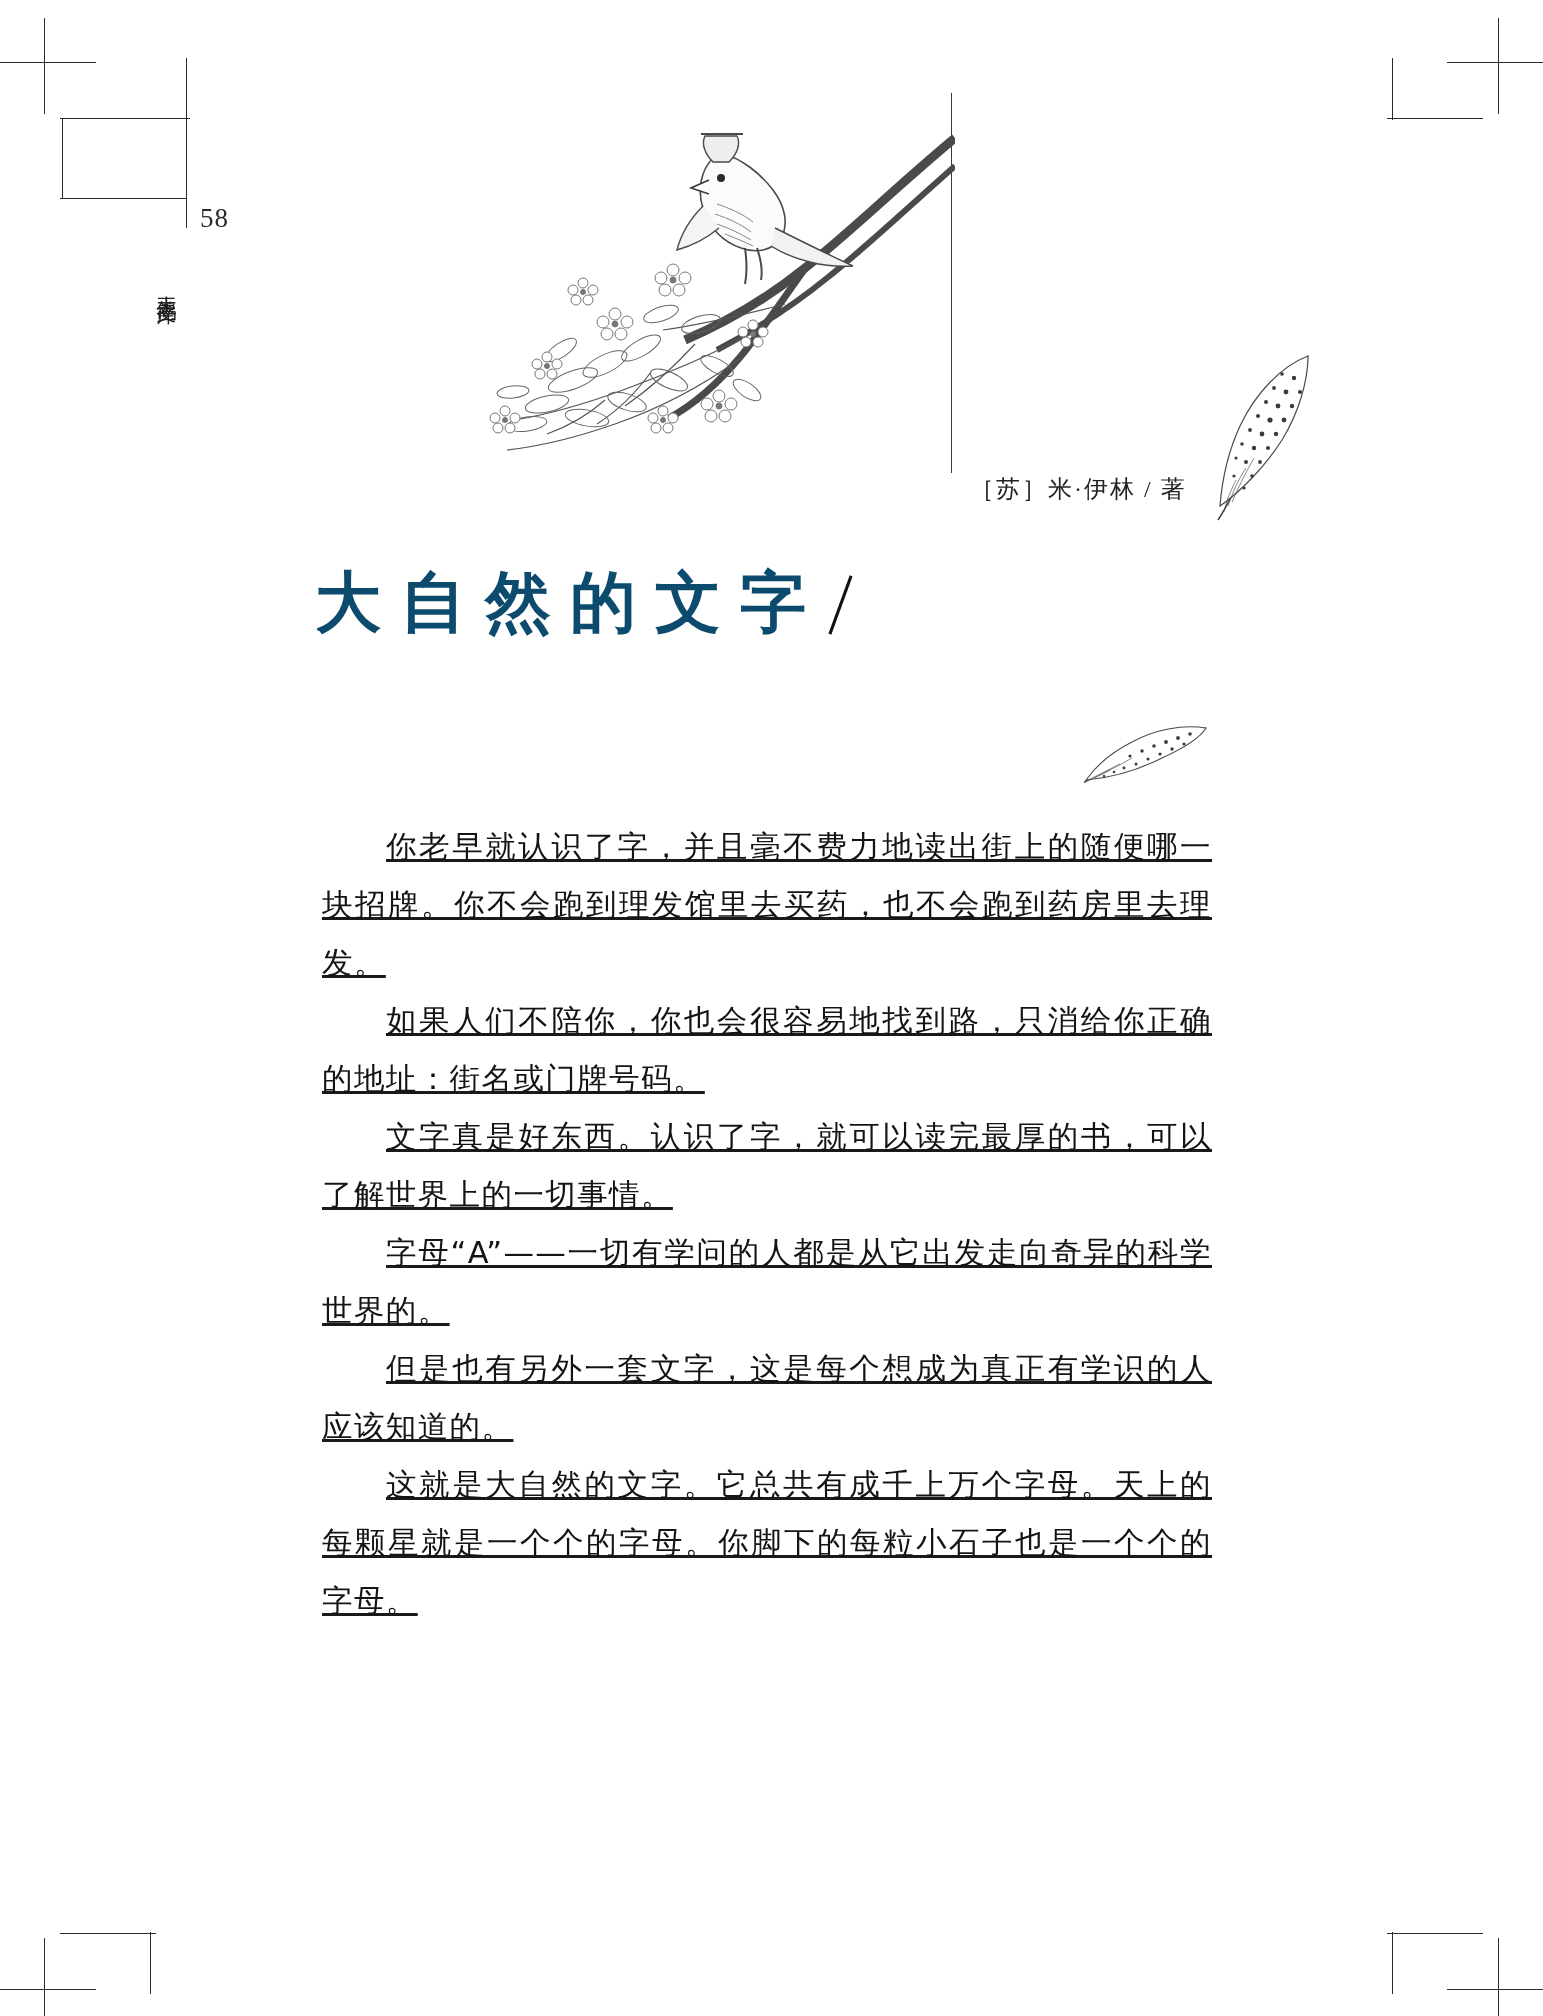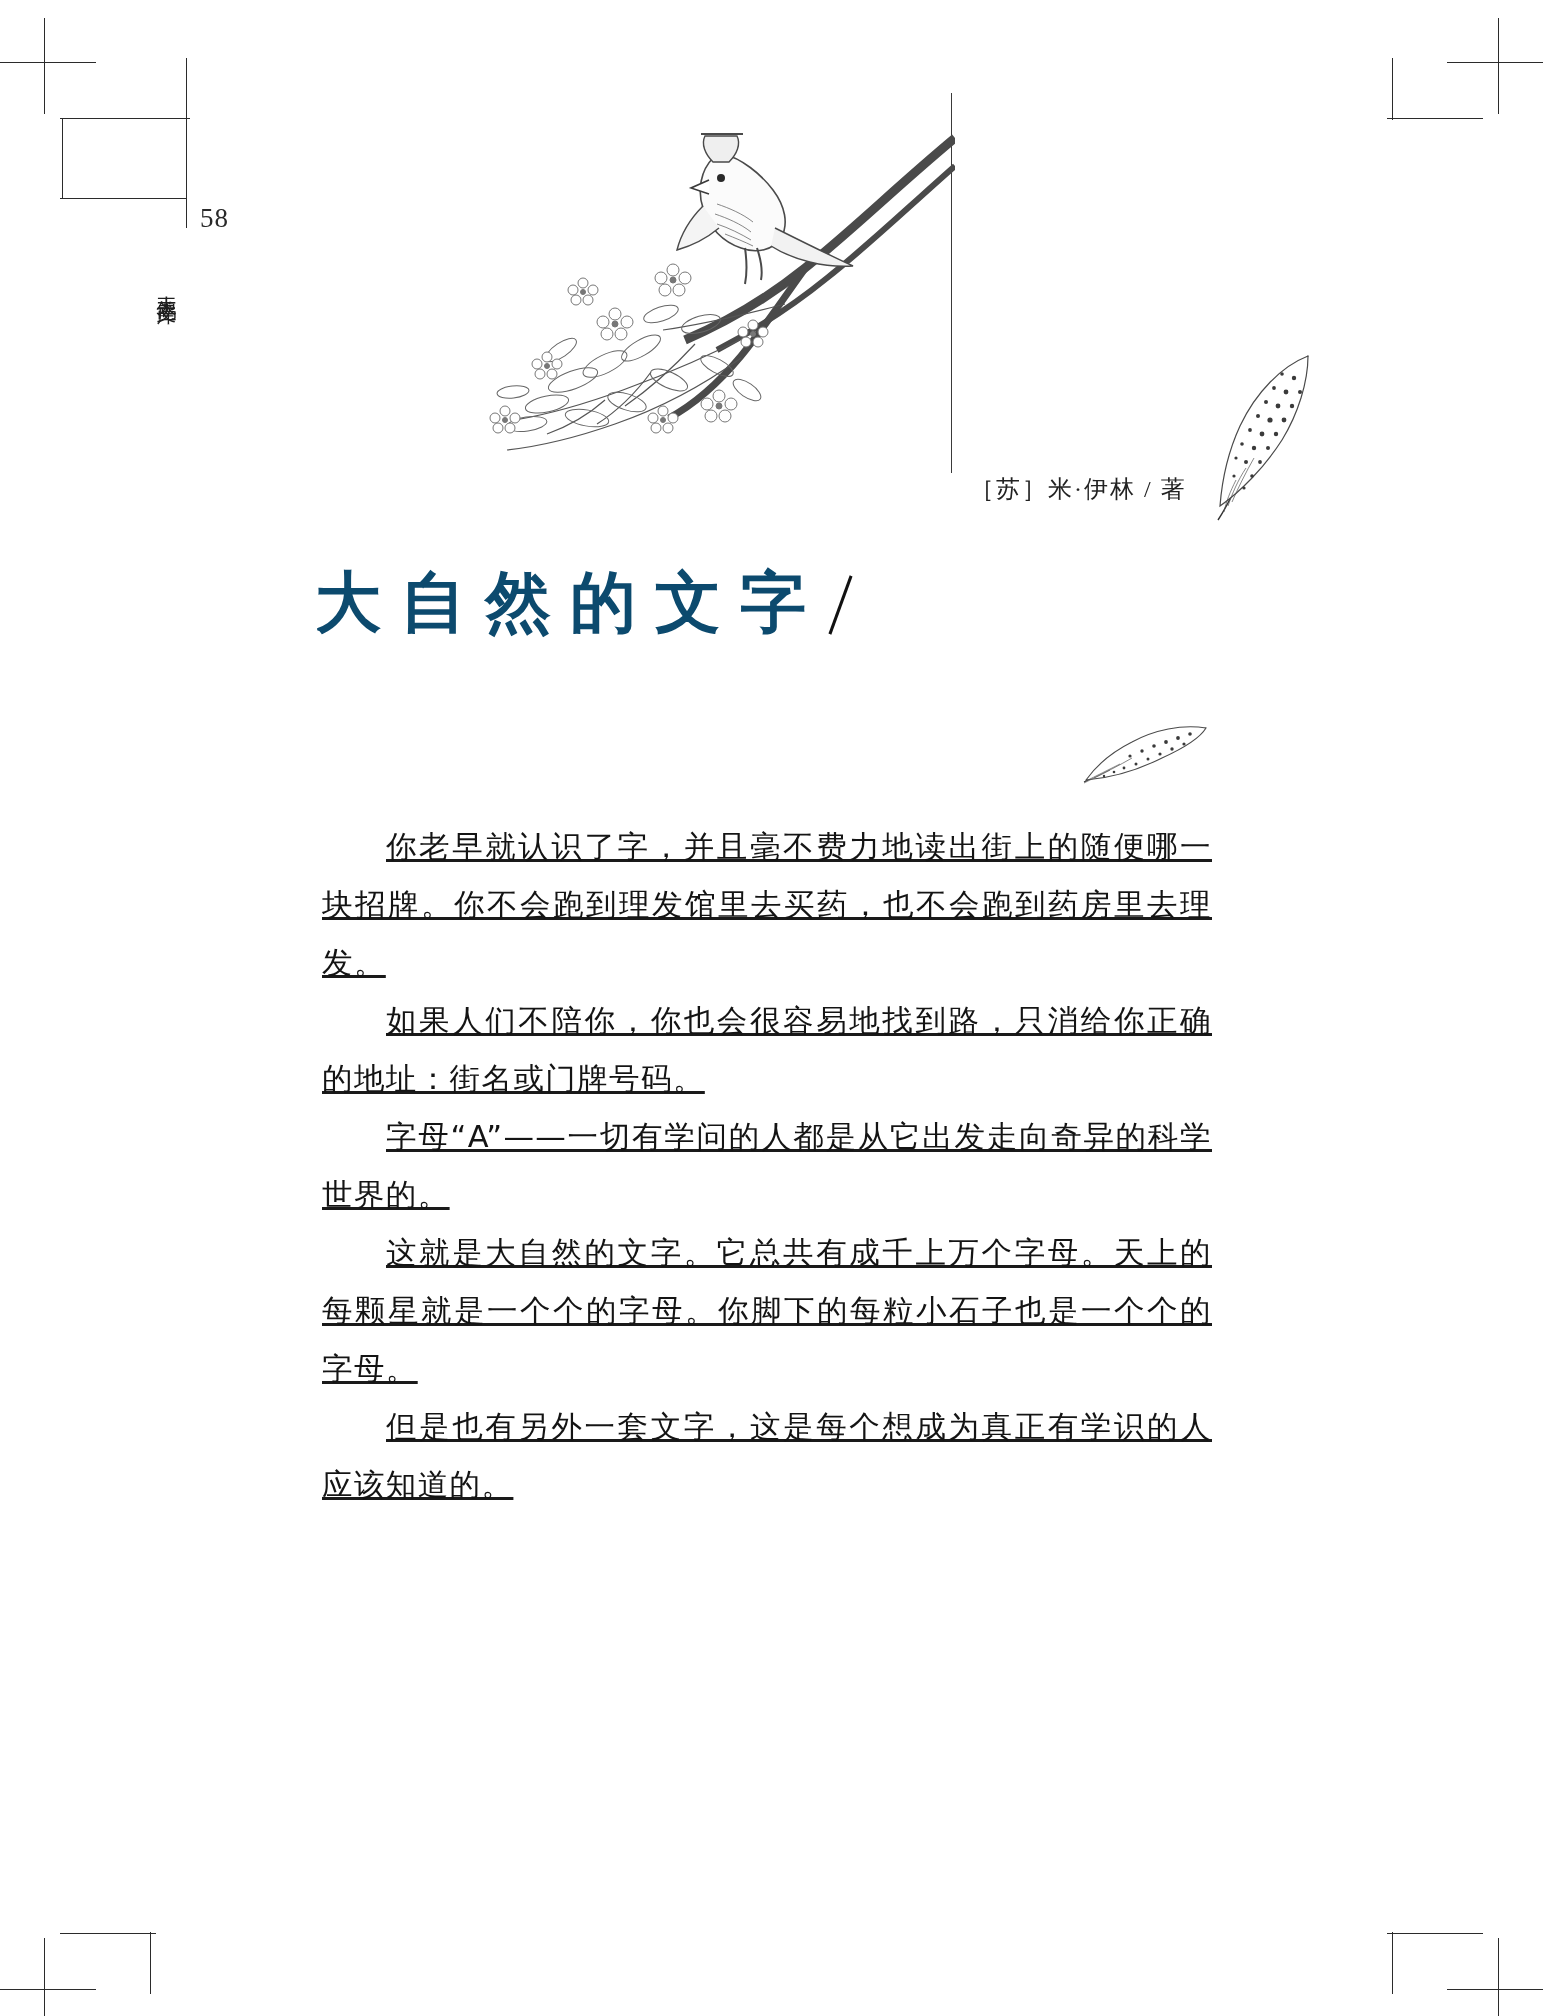--- a/index.html
+++ b/index.html
@@ -404,18 +404,19 @@
   </div>
 
   <div class="title-block">
     <div class="title-text">大自然的文字</div>
     <div class="title-slash"></div>
   </div>
 
   <div class="body-text">
     <p class="para">你老早就认识了字，并且毫不费力地读出街上的随便哪一块招牌。你不会跑到理发馆里去买药，也不会跑到药房里去理发。</p>
     <p class="para">如果人们不陪你，你也会很容易地找到路，只消给你正确的地址：街名或门牌号码。</p>
+    <p class="para">文字真是好东西。认识了字，就可以读完最厚的书，可以了解世界上的一切事情。</p>
     <p class="para">字母“A”——一切有学问的人都是从它出发走向奇异的科学世界的。</p>
+    <p class="para">但是也有另外一套文字，这是每个想成为真正有学识的人应该知道的。</p>
     <p class="para">这就是大自然的文字。它总共有成千上万个字母。天上的每颗星就是一个个的字母。你脚下的每粒小石子也是一个个的字母。</p>
-    <p class="para">但是也有另外一套文字，这是每个想成为真正有学识的人应该知道的。</p>
   </div>
 
 </div>
 
 </body></html>

